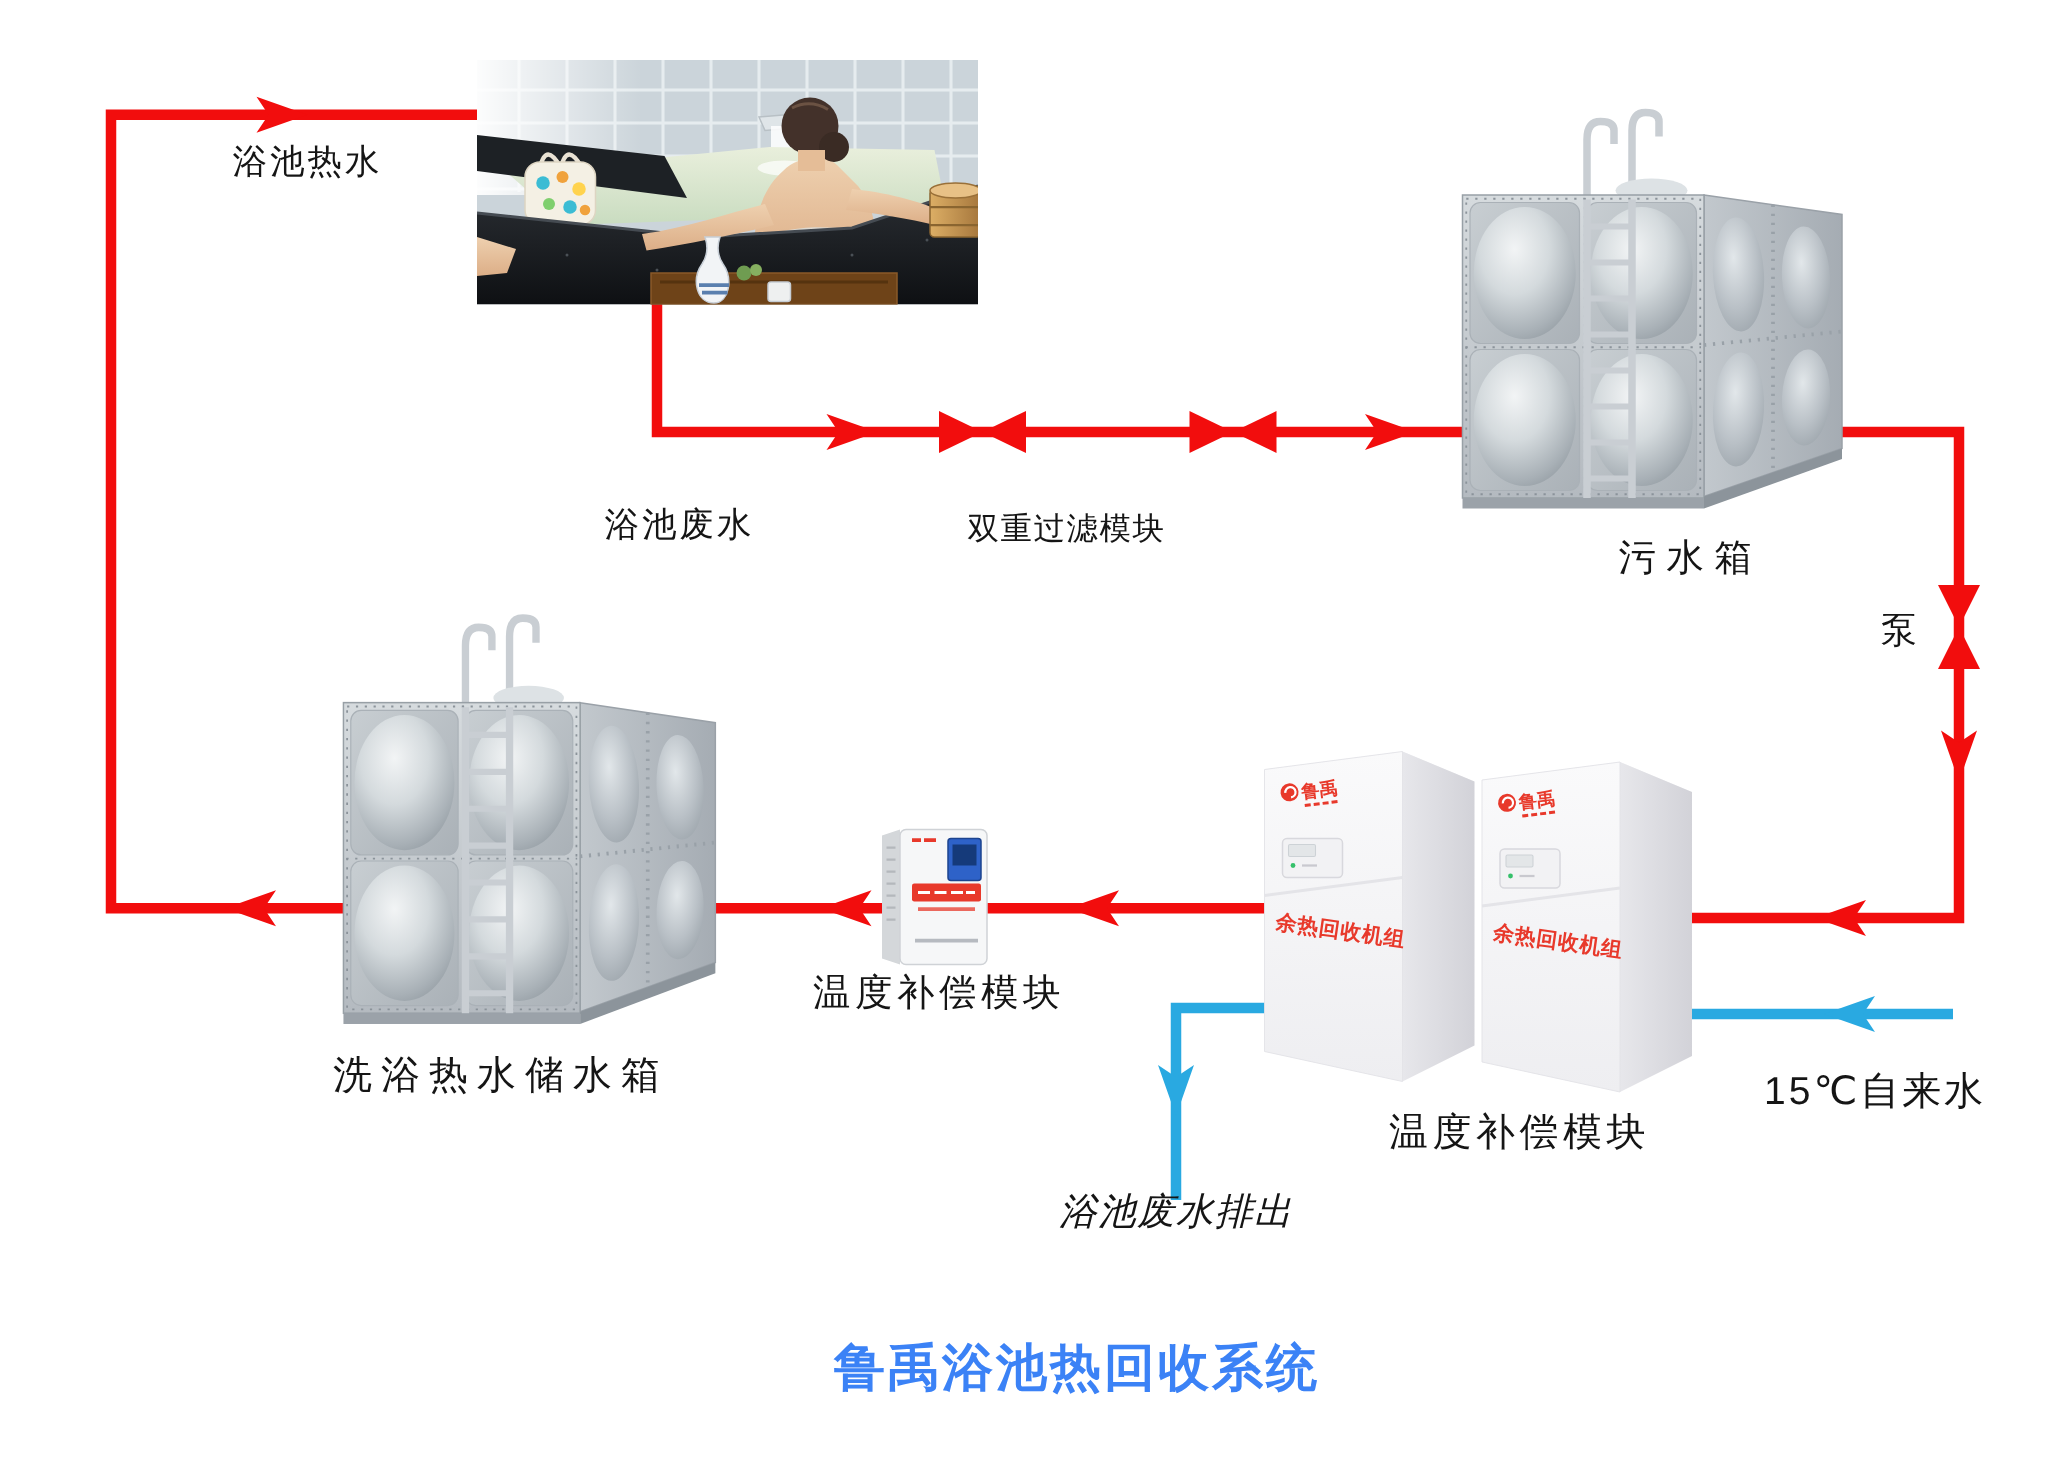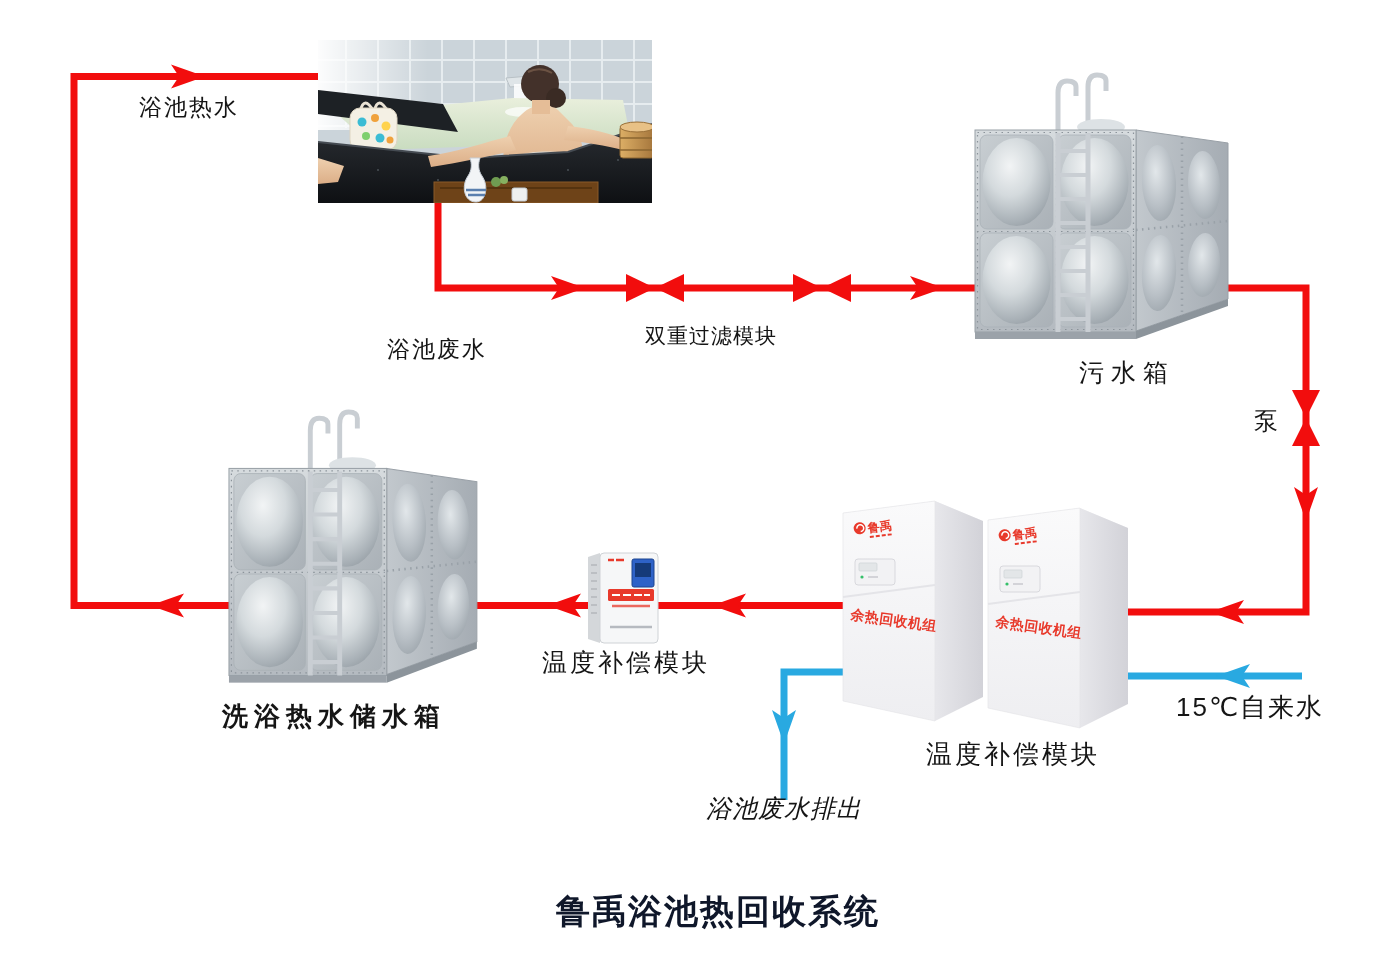--- a/index.html
+++ b/index.html
@@ -5,32 +5,32 @@
   html,body{margin:0;padding:0;background:#ffffff;}
   .stage{
     position:relative;width:1380px;height:975px;background:#ffffff;overflow:hidden;
     font-family:"Liberation Sans","DejaVu Sans",sans-serif;
   }
   .diagram{position:absolute;left:0;top:0;}
   .lbl{
     position:absolute;color:#151515;white-space:nowrap;line-height:1.15;
     font-family:"Liberation Sans","DejaVu Sans",sans-serif;
   }
-  .t23{font-size:23px;letter-spacing:2px;}
-  .t21{font-size:21px;letter-spacing:1px;}
+  .t23{font-size:23px;letter-spacing:2px;margin-left:16px;}
+  .t21{font-size:21px;letter-spacing:1px;margin-top:17px;}
   .t25ls7{font-size:25px;letter-spacing:7px;margin-left:40px;}
   .t24{font-size:24px;}
   .t25ls3{font-size:25px;letter-spacing:3px;}
   .t26ls6{font-size:26px;letter-spacing:6px;}
   .t26ls3{font-size:26px;letter-spacing:3px;}
-  .t26ls2{font-size:26px;letter-spacing:2px;}
+  .t26ls2{font-size:26px;letter-spacing:2px;margin-top:20px;}
   .t25ls1{font-size:25px;letter-spacing:1px;}
   .title{
     position:absolute;left:430px;top:889px;width:576px;text-align:center;
-    font-size:34px;font-weight:bold;letter-spacing:2px;color:#0f172a;
+    font-size:34px;font-weight:bold;letter-spacing:2px;color:#3b82f6;
   }
 </style>
 </head>
 <body>
 
 <div class="stage">
 
 <svg class="diagram" width="1380" height="975" viewBox="0 0 1380 975">
   <defs>
     <linearGradient id="frameG" x1="0" y1="0" x2="0" y2="1">
@@ -264,19 +264,19 @@
     </g>
   </g>
 </svg>
 
 <div class="lbl t23" style="left:139px;top:94px;">浴池热水</div>
 <div class="lbl t23" style="left:387px;top:336px;">浴池废水</div>
 <div class="lbl t21" style="left:645px;top:324px;">双重过滤模块</div>
 <div class="lbl t25ls7" style="left:1039px;top:358px;">污水箱</div>
 <div class="lbl t24" style="left:1254px;top:407px;">泵</div>
 <div class="lbl t25ls3" style="left:542px;top:648px;">温度补偿模块</div>
-<div class="lbl t26ls6" style="left:222px;top:702px;font-weight:bold;">洗浴热水储水箱</div>
+<div class="lbl t26ls6" style="left:222px;top:702px;">洗浴热水储水箱</div>
 <div class="lbl t26ls3" style="left:926px;top:740px;">温度补偿模块</div>
 <div class="lbl t26ls2" style="left:1176px;top:693px;">15℃自来水</div>
 <div class="lbl t25ls1" style="left:706px;top:794px;font-style:italic;">浴池废水排出</div>
 <div class="title">鲁禹浴池热回收系统</div>
 
 </div>
 
 </body></html>

